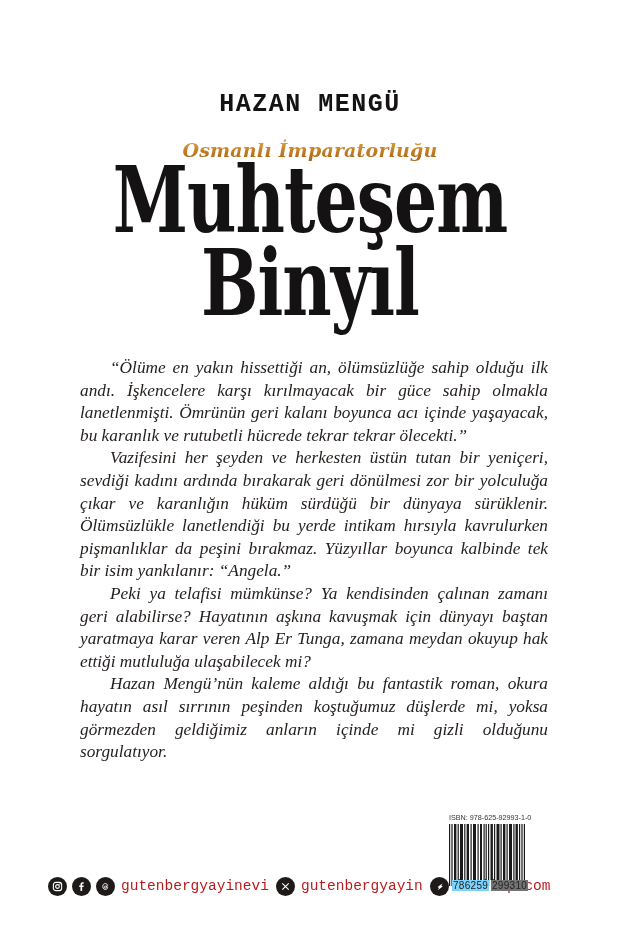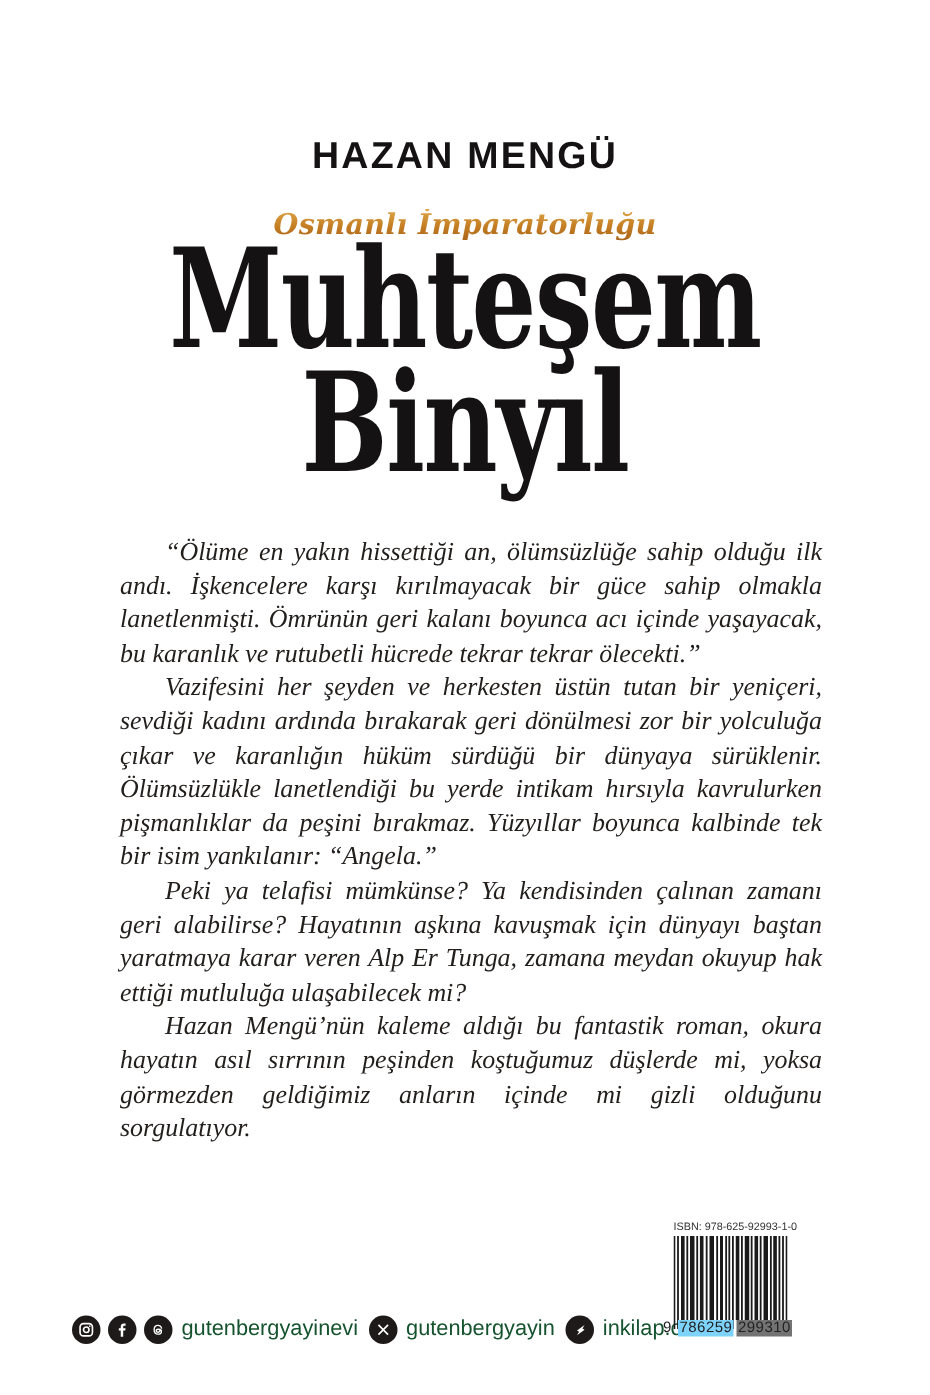--- a/index.html
+++ b/index.html
@@ -2,21 +2,21 @@
 <html><head>
 <meta charset="utf-8">
 <style>
   html, body { margin: 0; padding: 0; }
   body {
     width: 620px; height: 930px; background: #ffffff; position: relative; overflow: hidden;
     font-family: "Liberation Serif", "DejaVu Serif", serif; color: #1e1a18;
   }
   .author {
     position: absolute; top: 90px; left: 0; width: 620px; text-align: center;
-    font-family: Liberation Sans, sans-serif; font-weight: bold; font-size: 25px;
+    font-family: Liberation Mono, monospace; font-weight: bold; font-size: 25px;
     letter-spacing: 1.5px; color: #141212;
   }
   .series {
     position: absolute; top: 124px; left: 0; width: 620px; text-align: center;
     font-family: "DejaVu Serif", serif; font-weight: bold; font-size: 19px;
     letter-spacing: 0.2px;
     color: #c88a2e;
     background: linear-gradient(180deg, #e0a84a 0%, #c47d22 55%, #a8641a 100%);
     -webkit-background-clip: text; background-clip: text; -webkit-text-fill-color: transparent;
     font-style: italic;
@@ -30,22 +30,22 @@
   .title.l1 { top: 160px; font-size: 68px; letter-spacing: -1px; }
   .title.l2 { top: 243px; font-size: 68px; letter-spacing: -1px; }
   .blurb {
     position: absolute; top: 357px; left: 80px; width: 468px;
     font-family: "Liberation Serif", serif; font-size: 17.3px; line-height: 22.6px;
     color: #221e1c; text-align: justify;
   }
   .blurb p { margin: 0; text-indent: 30px; font-style: italic; }
   .social {
     position: absolute; top: 875px; left: 48px; height: 22px;
-    display: flex; align-items: center; font-family: Liberation Sans, sans-serif;
-    font-size: 14.5px; color: #14532d;
+    display: flex; align-items: center; font-family: Liberation Mono, monospace;
+    font-size: 14.5px; color: #b91c1c;
   }
   .soc-icon {
     width: 19px; height: 19px; border-radius: 50%; background: #1e1a1a;
     display: inline-flex; align-items: center; justify-content: center; margin-right: 5px;
   }
   .soc-icon svg { width: 11px; height: 11px; }
   .handle { margin-right: 7px; margin-left: 1px; }
   .isbn-block {
     position: absolute; left: 440px; top: 813px; width: 95px;
   }

